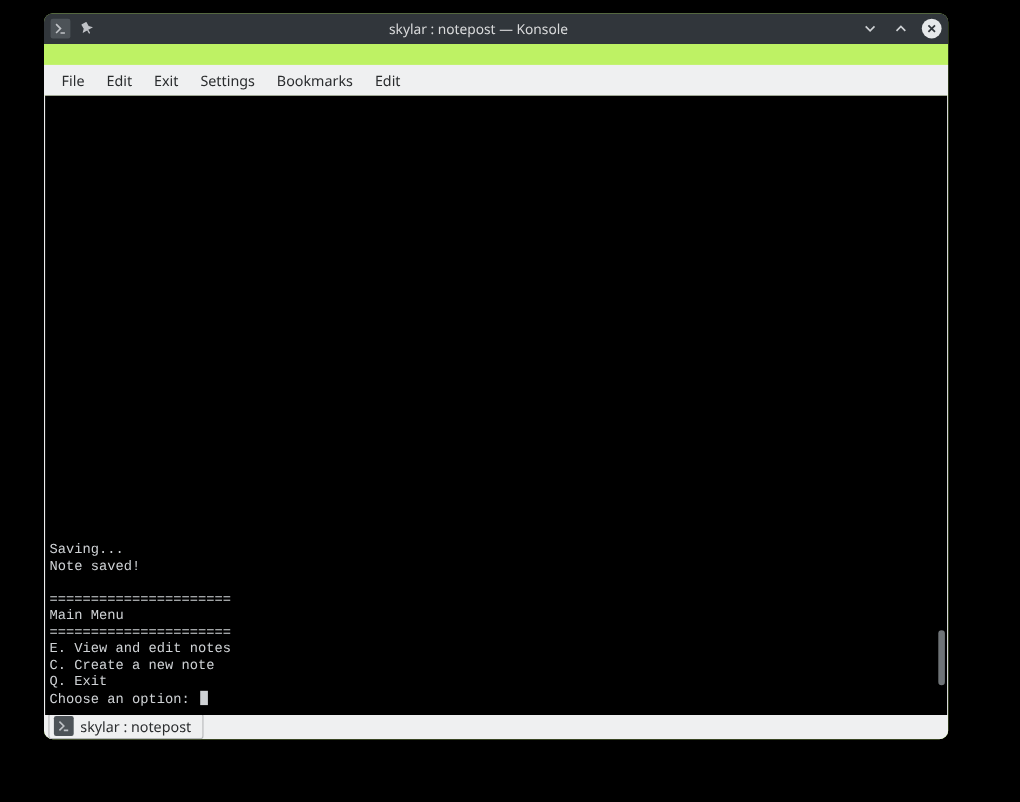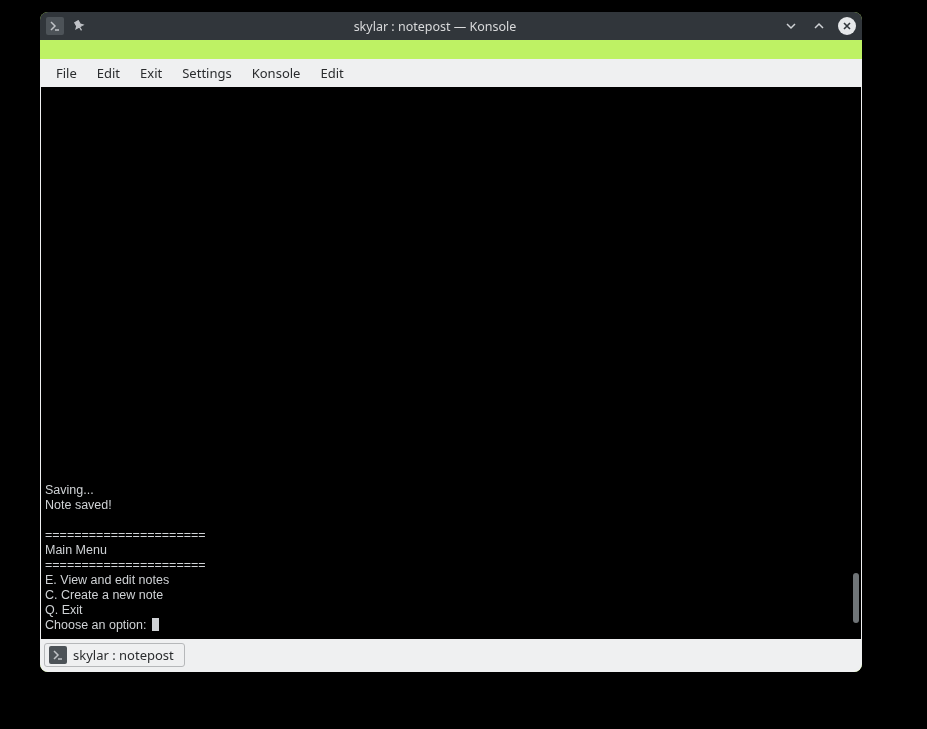--- a/index.html
+++ b/index.html
@@ -115,21 +115,21 @@
     flex: 1;
     background: #000;
     position: relative;
     min-height: 0;
   }
   .terminal-content {
     position: absolute;
     left: 4px;
     bottom: 6px;
     right: 14px;
-    font-family: Liberation Sans, sans-serif;
+    font-family: Liberation Mono, monospace;
     font-size: 12.5px;
     line-height: 15px;
     color: #cfd2d5;
     white-space: pre;
   }
   .prompt-line { display: inline; }
   .cursor {
     display: inline-block;
     width: 7px;
     height: 13px;
@@ -142,21 +142,21 @@
     right: 2px;
     top: 486px;
     width: 6px;
     height: 50px;
     background: #6f7477;
     border-radius: 3px;
   }
 
   
   .tabbar {
-    height: 33px;
+    height: 22px;
     background: #eff0f1;
     display: flex;
     align-items: center;
     padding: 2px 4px 4px 4px;
     flex-shrink: 0;
   }
   .tab {
     height: 24px;
     background: #eff0f1;
     border: 1px solid #b6b8ba;
@@ -216,21 +216,21 @@
           </svg>
       </div>
     </div>
   </div>
 
   <div class="menubar">
     <div class="menu-item">File</div>
     <div class="menu-item">Edit</div>
     <div class="menu-item">Exit</div>
     <div class="menu-item">Settings</div>
-    <div class="menu-item">Konsole</div>
+    <div class="menu-item">Bookmarks</div>
     <div class="menu-item">Edit</div>
   </div>
 
   <div class="term-wrap">
     <div class="terminal">
       <div class="terminal-content">
 <span>Saving...</span>
 <span>Note saved!</span>
 <span></span>
 <span>======================</span>

